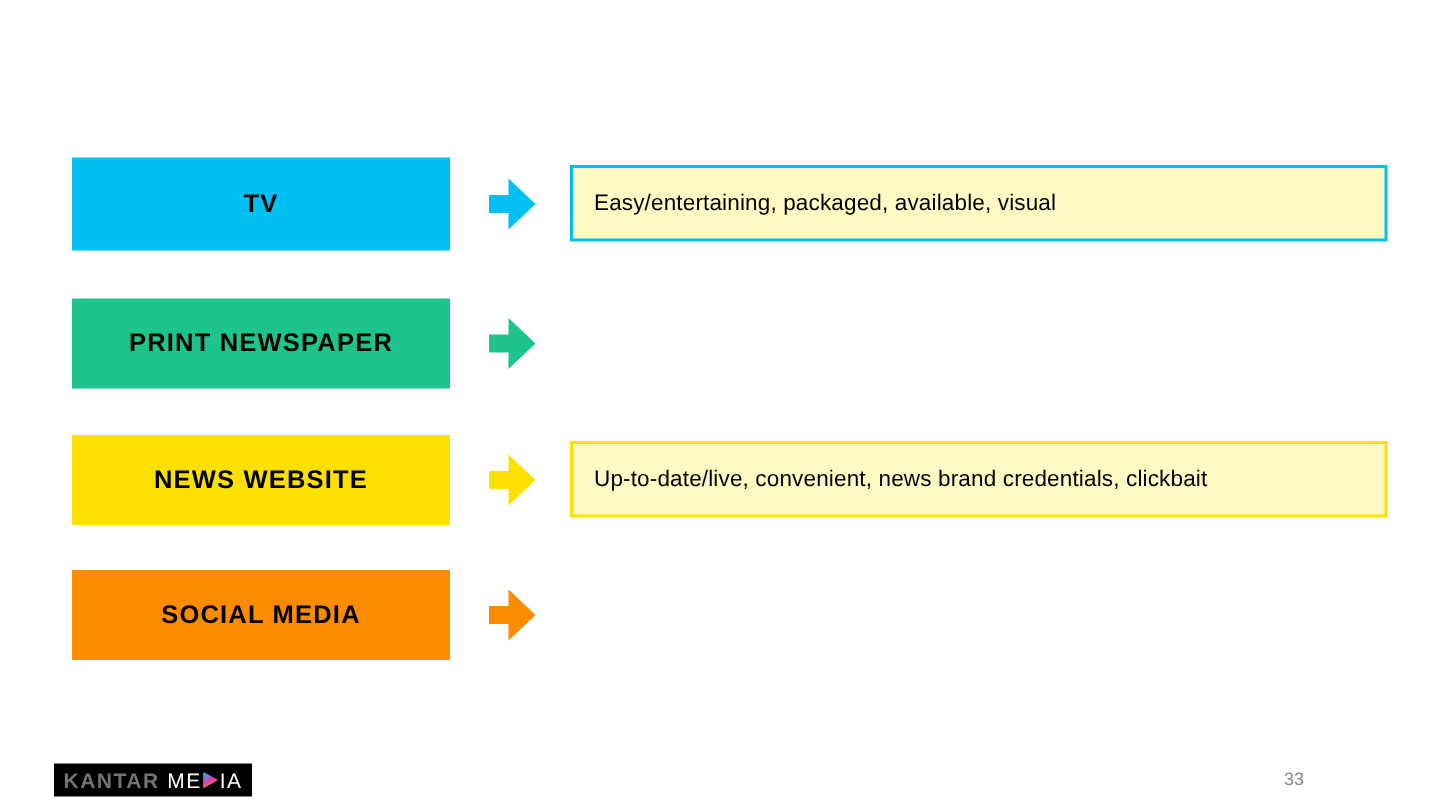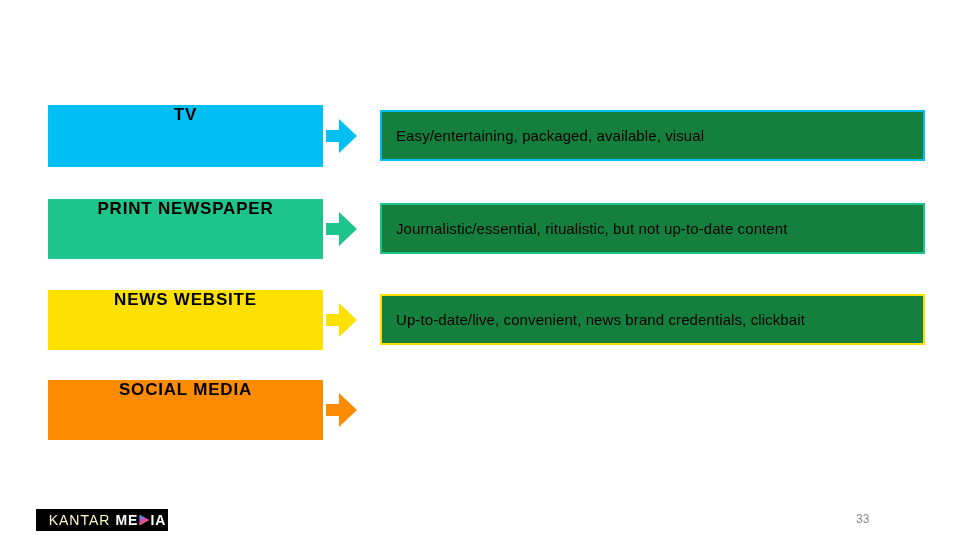--- a/index.html
+++ b/index.html
@@ -32,24 +32,25 @@
   }
   .row-0 { top: 105px; height: 62px; }
   .row-1 { top: 199px; }
   .row-2 { top: 290px; text-decoration: underline; }
   .row-3 { top: 380px; }
 
   .platform-box {
     position: absolute;
     left: 0;
     top: 0;
-    width: 275px;
+    width: 252px;
     height: 100%;
     background: var(--row-color);
     display: flex;
+    align-items: center;
     justify-content: center;
   }
   .platform-label {
     font-size: 17px;
     font-weight: bold;
     color: #000000;
     letter-spacing: 0.8px;
     white-space: nowrap;
   }
 
@@ -63,21 +64,21 @@
     color: var(--row-color);
   }
 
   .desc-box {
     position: absolute;
     left: 332px;
     top: 50%;
     margin-top: -26px;
     width: 545px;
     height: 51px;
-    background: #15803d;
+    background: #fef9c3;
     border: 2px solid var(--row-color);
     display: flex;
     align-items: center;
     padding-left: 14px;
   }
   .desc-text {
     font-size: 15px;
     color: #000000;
     letter-spacing: 0.1px;
     white-space: nowrap;
@@ -90,30 +91,29 @@
     width: 132px;
     height: 22px;
     background: #000000;
     display: flex;
     align-items: center;
     justify-content: center;
     gap: 5px;
   }
   .logo-kantar {
     font-size: 14px;
-    font-weight: normal;
-    color: #fef9c3;
+    font-weight: bold;
+    color: #737373;
     letter-spacing: 1px;
-    padding-left: 11px;
   }
   .logo-media {
     display: flex;
     align-items: center;
     font-size: 14px;
-    font-weight: bold;
+    font-weight: normal;
     color: #ffffff;
     letter-spacing: 1px;
   }
   .play-triangle {
     display: inline-block;
     width: 10px;
     height: 11px;
     margin: 0 1px;
     background: linear-gradient(155deg, #00c0f3 0%, #e93cac 50%, #ffe000 100%);
     clip-path: polygon(0 0, 100% 50%, 0 100%);
@@ -145,23 +145,20 @@
     </div>
   </div>
 
   <div class="row row-1" style="--row-color: #1dc48c;">
     <div class="platform-box">
       <span class="platform-label">PRINT NEWSPAPER</span>
     </div>
     <svg class="arrow" viewBox="0 0 32 36" aria-hidden="true">
       <path d="M0 12 H13 V1 L31 18 L13 35 V24 H0 Z" fill="currentColor"></path>
     </svg>
-    <div class="desc-box">
-      <span class="desc-text">Journalistic/essential, ritualistic, but not up-to-date content</span>
-    </div>
   </div>
 
   <div class="row row-2" style="--row-color: #fbe000;">
     <div class="platform-box">
       <span class="platform-label">NEWS WEBSITE</span>
     </div>
     <svg class="arrow" viewBox="0 0 32 36" aria-hidden="true">
       <path d="M0 12 H13 V1 L31 18 L13 35 V24 H0 Z" fill="currentColor"></path>
     </svg>
     <div class="desc-box">

